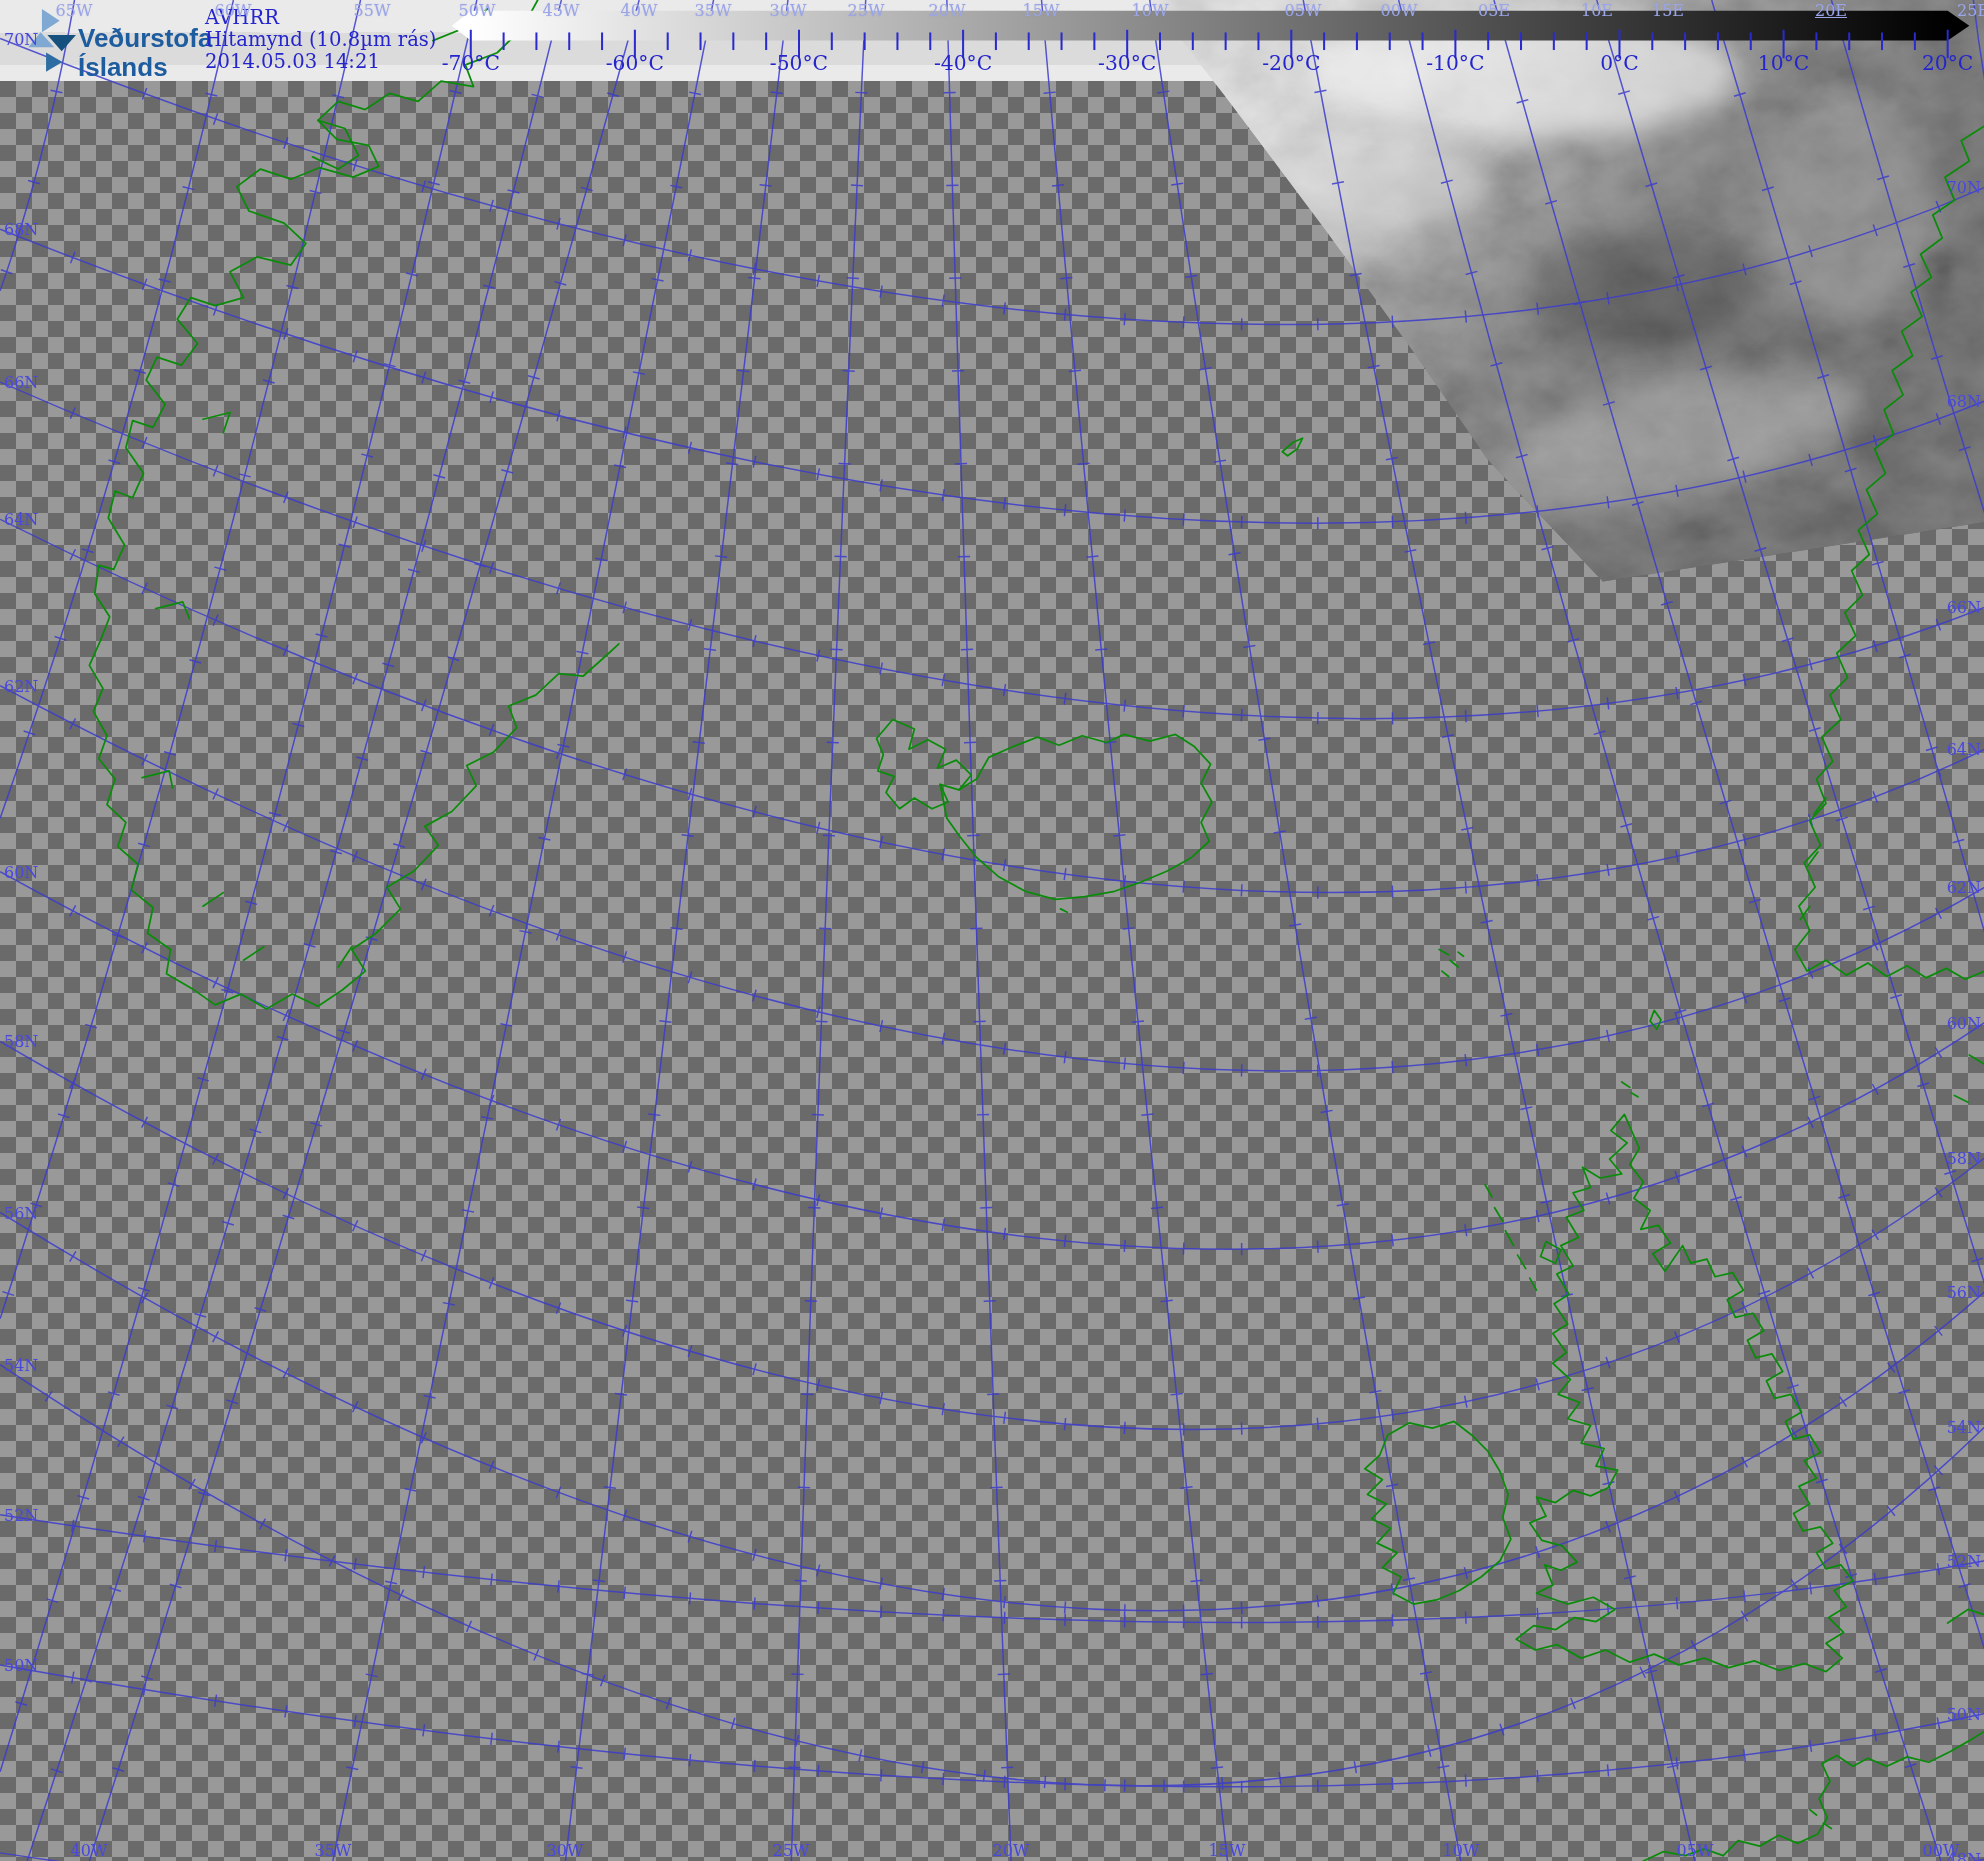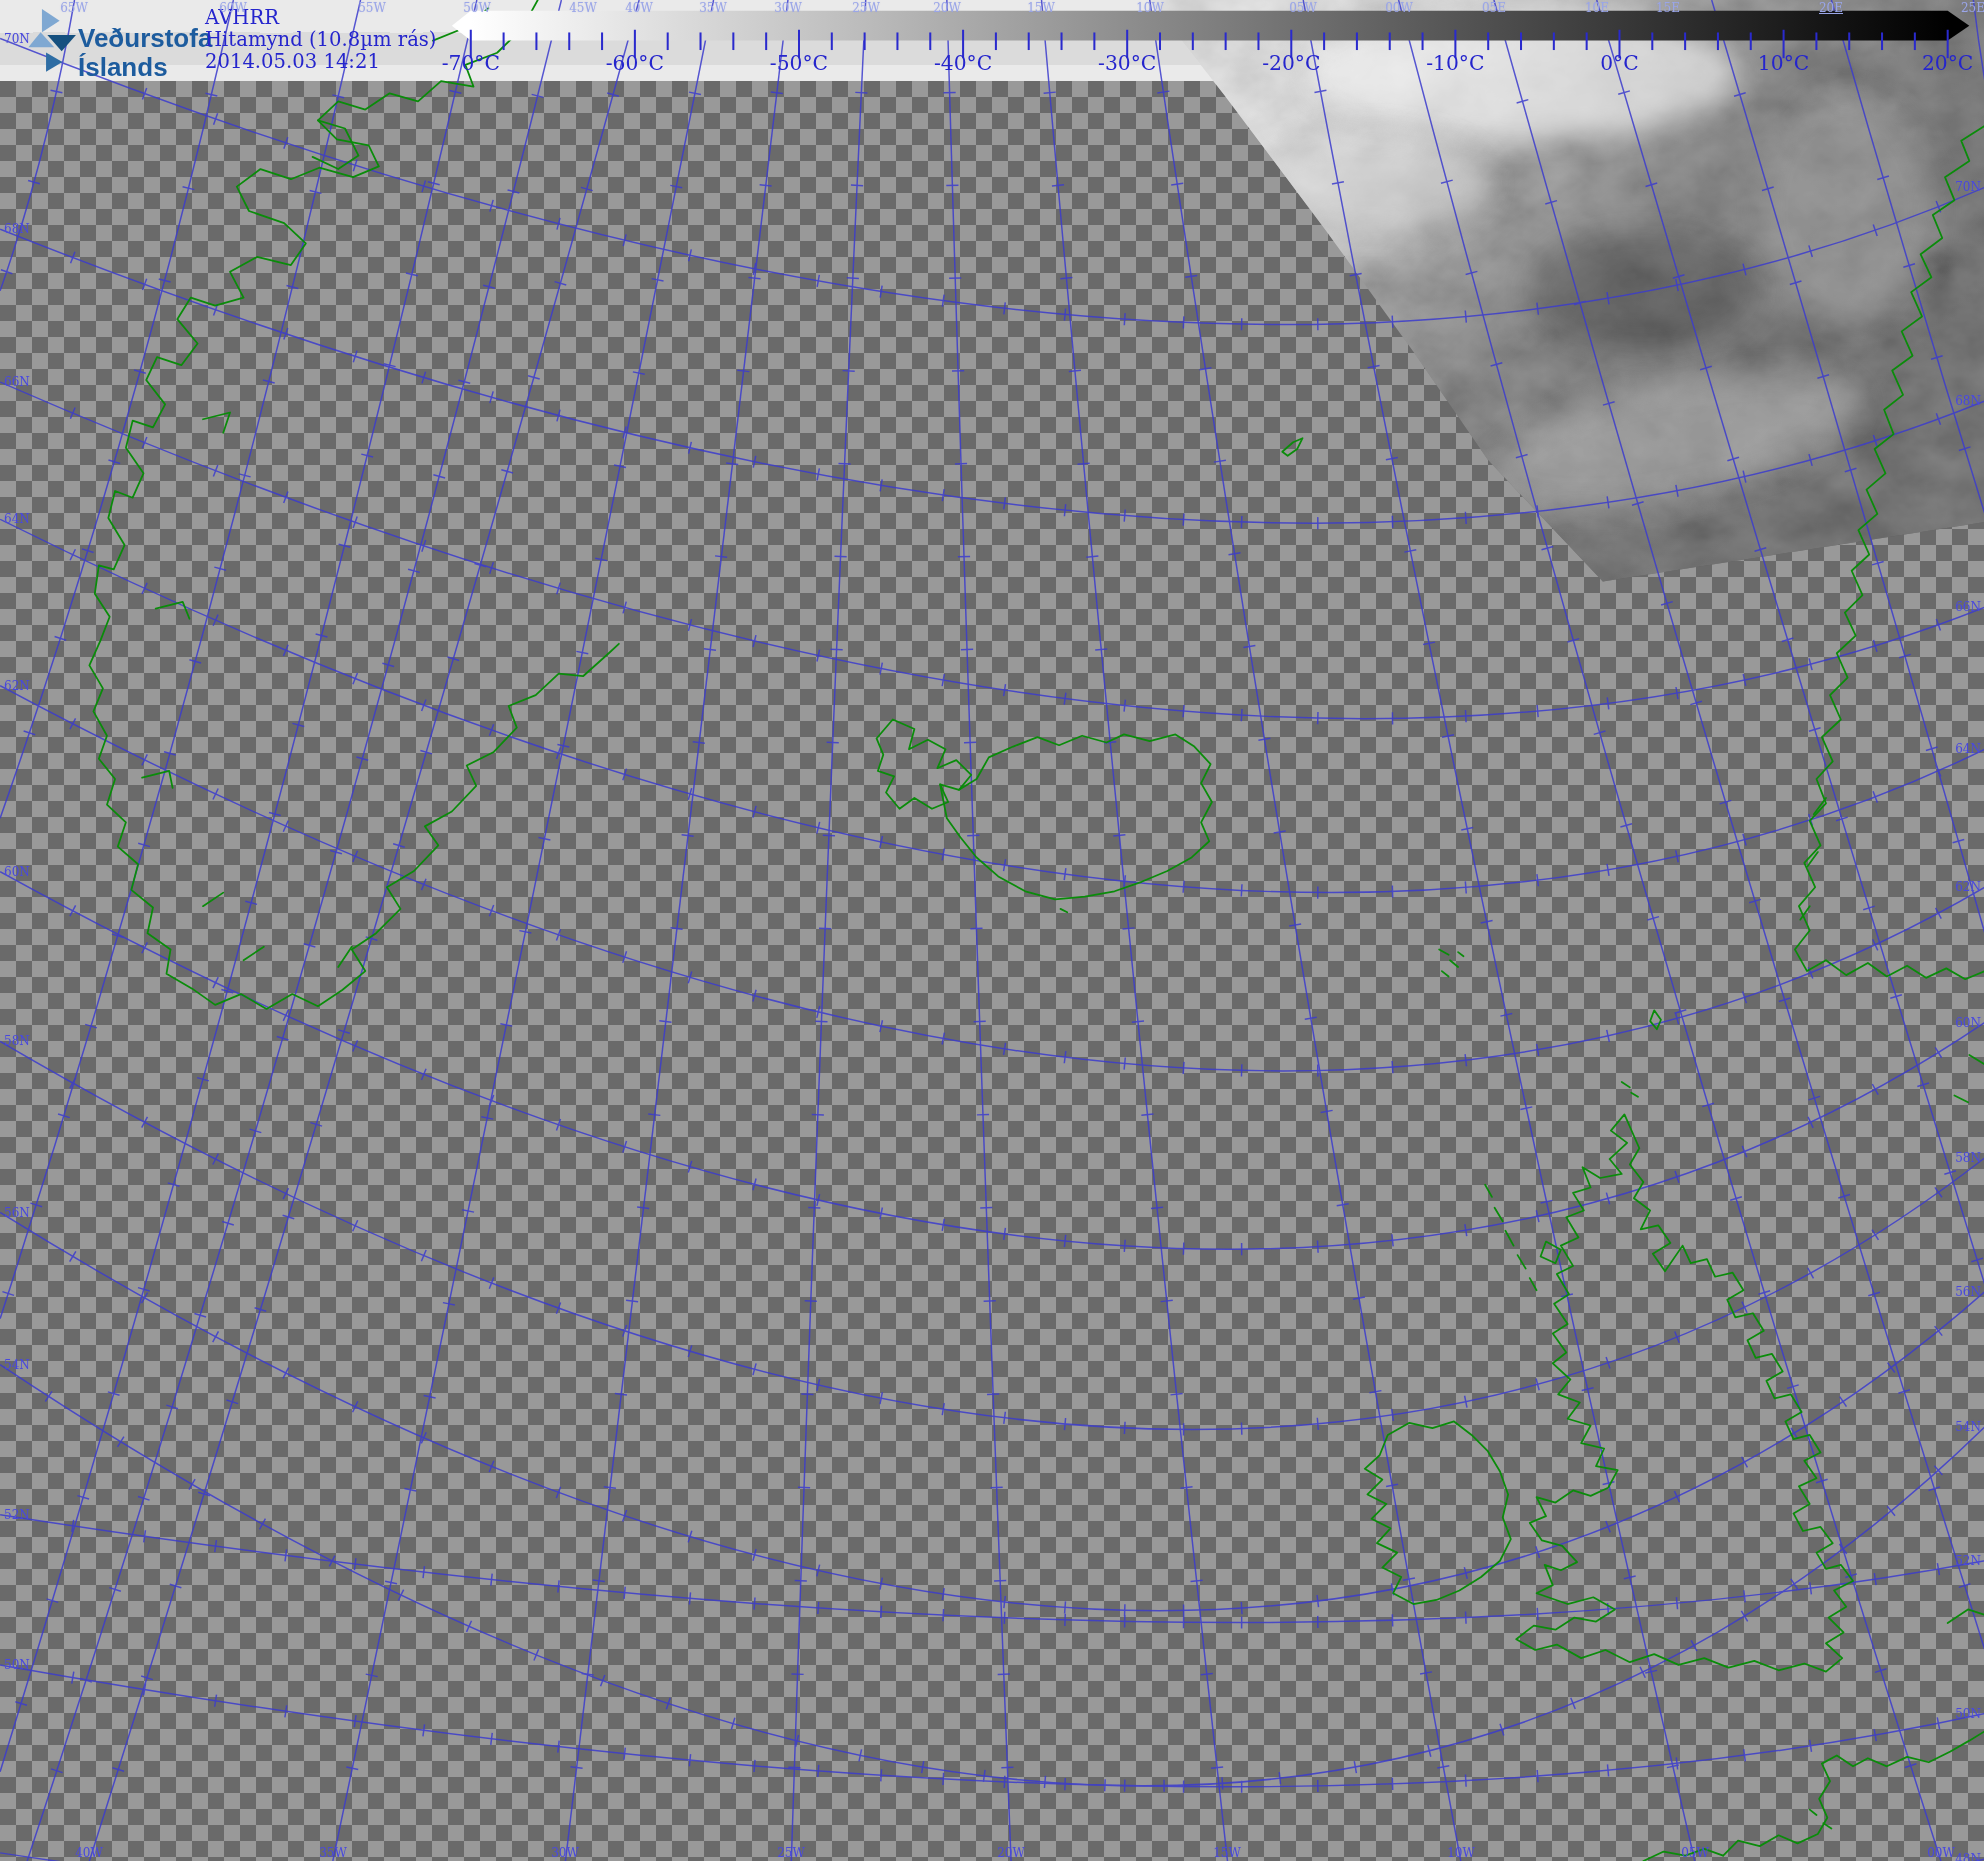--- a/index.html
+++ b/index.html
@@ -14,21 +14,21 @@
     background-size:65px 65px;}
   svg.scene{position:absolute;left:0;top:0;}
   
   .brand{position:absolute;left:78px;top:25px;color:#1d5c9e;
     font-family:"Liberation Sans", sans-serif;font-weight:bold;line-height:1.05;
     font-size:26px;letter-spacing:0px;}
   .brand .l2{margin-top:1.4px;}
   .title-block{position:absolute;left:205px;top:6.8px;color:#2525cd;
     font-size:19.6px;line-height:1.13;white-space:nowrap;}
   
-  .glabel{position:absolute;color:#4848dd;font-size:12px;white-space:nowrap;
+  .glabel{position:absolute;color:#4848dd;font-size:16px;white-space:nowrap;
     text-shadow:0 0 1.4px rgba(120,120,220,.25);}
   .glabel.left{left:4px;transform:translateY(-50%);}
   .glabel.right{right:4px;transform:translateY(-50%);text-align:right;}
   .glabel.bottom{bottom:1.4px;transform:translateX(-50%);}
   .glabel.top{top:1.4px;transform:translateX(-50%);color:#9aa6e8;}
   .logo{position:absolute;left:27px;top:5.4px;}
 </style>
 </head>
 <body>
 
@@ -847,21 +847,21 @@
     <div class="glabel bottom" style="left: 791px;">25W</div>
     <div class="glabel bottom" style="left: 1011px;">20W</div>
     <div class="glabel bottom" style="left: 1227px;">15W</div>
     <div class="glabel bottom" style="left: 1461px;">10W</div>
     <div class="glabel bottom" style="left: 1695px;">05W</div>
     <div class="glabel bottom" style="left: 1941px;">00W</div>
     <div class="glabel top" style="left: 74px;">65W</div>
     <div class="glabel top" style="left: 233px;">60W</div>
     <div class="glabel top" style="left: 372px;">55W</div>
     <div class="glabel top" style="left: 477px;">50W</div>
-    <div class="glabel top" style="left: 561px; margin-left: 22px;">45W</div>
+    <div class="glabel top" style="left: 561px;">45W</div>
     <div class="glabel top" style="left: 639px;">40W</div>
     <div class="glabel top" style="left: 713px;">35W</div>
     <div class="glabel top" style="left: 788px;">30W</div>
     <div class="glabel top" style="left: 866px;">25W</div>
     <div class="glabel top" style="left: 947px;">20W</div>
     <div class="glabel top" style="left: 1041px;">15W</div>
     <div class="glabel top" style="left: 1150px;">10W</div>
     <div class="glabel top" style="left: 1303px;">05W</div>
     <div class="glabel top" style="left: 1399px;">00W</div>
     <div class="glabel top" style="left: 1494px;">05E</div>

